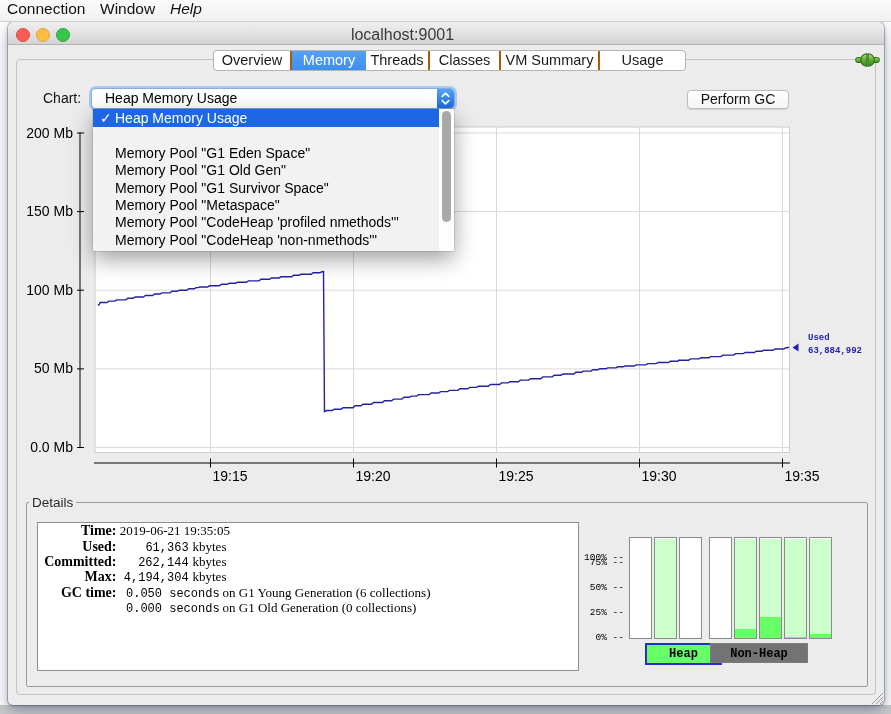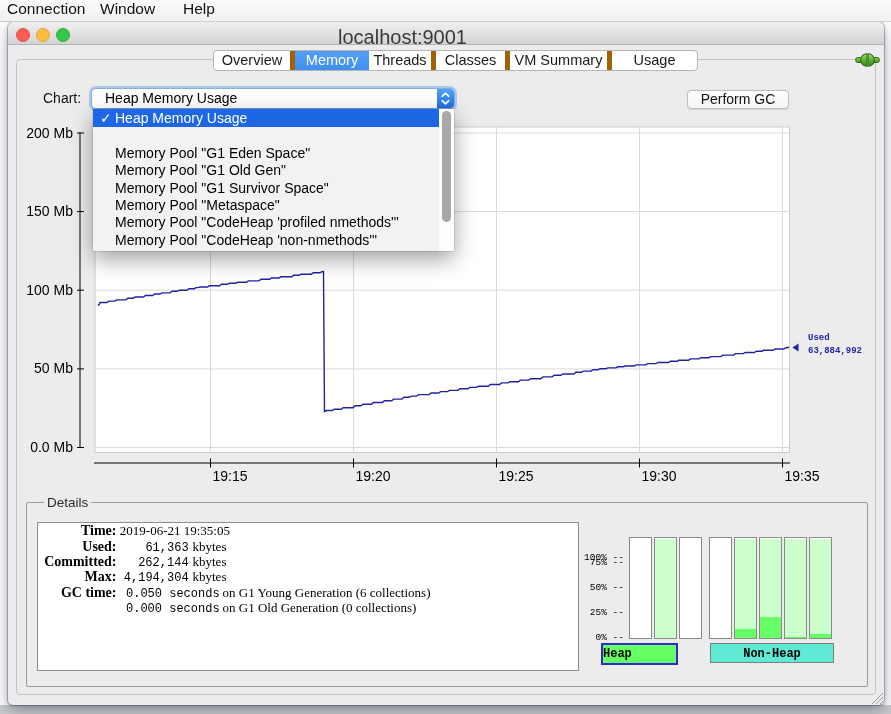--- a/index.html
+++ b/index.html
@@ -12,31 +12,31 @@
 #menubar{left:0;top:0;width:891px;height:21px;background:linear-gradient(#fafafa,#f1f1f1);
   border-bottom:1px solid #cfcfcf;font-size:15.5px;color:#111;}
 #menubar span{position:absolute;top:0px;}
 
 #win{left:8px;top:22px;width:876px;height:683px;background:#ececec;
   border-radius:6px 6px 5px 5px;
   box-shadow:0 0 0 1px rgba(0,0,0,0.22), 0 7px 18px rgba(35,50,90,0.35), 0 1px 4px rgba(35,50,90,0.28);}
 
 #titlebar{left:8px;top:22px;width:876px;height:22px;border-radius:6px 6px 0 0;
   background:linear-gradient(#efefef,#dddddd 70%,#d2d2d2);border-bottom:1px solid #b3b3b3;}
-#title{left:0;top:26px;width:805px;text-align:center;font-size:20px;color:#3a3a3a;}
+#title{left:0;top:26px;width:805px;text-align:center;font-size:16px;color:#3a3a3a;}
 .tl{width:12px;height:12px;border-radius:50%;top:28px;}
 #tlr{left:16px;background:#f95e56;border:0.5px solid #dd4b42;}
 #tly{left:36px;background:#fcbd40;border:0.5px solid #dfa336;}
 #tlg{left:56px;background:#35c64a;border:0.5px solid #2caa3c;}
 
 #tabpane{left:16px;top:59px;width:858px;height:634px;border:1px solid #c3c3c3;border-radius:4px;}
 
 #tabs{left:213px;top:50px;height:19px;background:#ffffff;border:1px solid #b4b4b4;border-radius:4px;
   display:flex;font-size:14.5px;color:#1a1a1a;overflow:hidden;}
-#tabs .tab{height:19px;line-height:19px;text-align:center;border-right:5px solid #a16207;}
+#tabs .tab{height:19px;line-height:19px;text-align:center;border-right:2px solid #a16207;}
 #tabs .tab:last-child{border-right:none;}
 #tabs .sel{background:linear-gradient(#55a0f5,#3f8ef1);color:#ffffff;border-right:none;}
 
 #chartlbl{left:43px;top:90px;font-size:14px;color:#111;}
 #combo{left:92px;top:89px;width:362px;height:19px;background:#ffffff;border-radius:4px;
   box-shadow:0 0 0 1px #88aede, 0 0 0 3px rgba(125,170,235,0.55);}
 #combotext{left:105px;top:90px;font-size:14px;color:#000;}
 #stepper{left:437px;top:89px;width:17px;height:19px;border-radius:0 4px 4px 0;
   background:linear-gradient(#50a3f7,#1f6ce2);}
 #gcbtn{left:687px;top:90px;width:100px;height:17px;background:linear-gradient(#ffffff,#f4f4f4);
@@ -46,40 +46,40 @@
 #ddlist{left:93px;top:109px;width:361px;height:142px;background:#f2f2f2;
   border-radius:0 0 1px 1px;box-shadow:0 0 0 0.5px rgba(0,0,0,0.18), 0 8px 22px rgba(0,0,0,0.38);
   font-size:14px;color:#000;}
 #ddlist .row{position:absolute;left:0;width:361px;height:18px;line-height:18px;}
 #ddlist .row .t{position:absolute;left:22px;}
 #ddrow0{top:0px;height:18px;background:#1d67e4;color:#fff;}
 #ddtrack{left:439px;top:109px;width:15px;height:142px;background:#fdfdfd;border-radius:0 0 1px 0;}
 #ddthumb{left:442px;top:111px;width:9px;height:111px;background:#a8a8a8;border-radius:5px;}
 
 #details{left:26px;top:502px;width:840px;height:183px;border:1px solid #9a9a9a;border-radius:2px;}
-#detlbl{left:44px;top:495px;background:#ececec;padding:0 3px;font-size:13.5px;color:#2a2a2a;}
+#detlbl{left:29px;top:495px;background:#ececec;padding:0 3px;font-size:13.5px;color:#2a2a2a;}
 #detbox{left:37px;top:522px;width:540px;height:147px;background:#ffffff;border:1px solid #8e8e8e;}
 
 .pct{position:absolute;font-family:"Liberation Mono",monospace;font-size:9.5px;color:#000;width:40px;text-align:right;}
 .bar{position:absolute;top:537px;height:100px;width:21px;border:1px solid #8a8a8a;background:#ffffff;}
 .bar .commit{position:absolute;left:0;bottom:0;width:21px;background:#ccffcc;}
 .bar .used{position:absolute;left:0;bottom:0;width:21px;background:#66ff66;}
-#heapbtn{left:601px;top:643px;width:73px;height:18px;background:#66ff66;border:2px solid #2b2bd5;
-  font-family:"Liberation Mono",monospace;font-weight:bold;font-size:12px;text-align:left;line-height:18px;color:#000;}
-#nonheapbtn{left:710px;top:643px;width:124px;height:20px;background:#5eead4;border:1px solid #7d7d7d;box-sizing:border-box;
+#heapbtn{left:645px;top:643px;width:73px;height:18px;background:#66ff66;border:2px solid #2b2bd5;
+  font-family:"Liberation Mono",monospace;font-weight:bold;font-size:12px;text-align:center;line-height:18px;color:#000;}
+#nonheapbtn{left:710px;top:643px;width:98px;height:20px;background:#737373;border:1px solid #7d7d7d;box-sizing:border-box;
   font-family:"Liberation Mono",monospace;font-weight:bold;font-size:12px;text-align:center;line-height:20px;color:#000;}
 </style>
 </head>
 <body>
 <div id="deskbottom" class="abs"></div>
 <div id="win" class="abs"></div>
 <div id="menubar" class="abs">
   <span style="left:7px;">Connection</span>
   <span style="left:100px;">Window</span>
-  <span style="left:183px;">Help</span>
+  <span style="left:170px;font-style:italic;">Help</span>
 </div>
 <div id="titlebar" class="abs"></div>
 <div id="title" class="abs">localhost:9001</div>
 <div id="tlr" class="abs tl"></div>
 <div id="tly" class="abs tl"></div>
 <div id="tlg" class="abs tl"></div>
 <div id="tabpane" class="abs"></div>
 <div id="tabs" class="abs">
   <div class="tab" style="width:76px;">Overview</div>
   <div class="tab sel" style="width:74px;">Memory</div>

